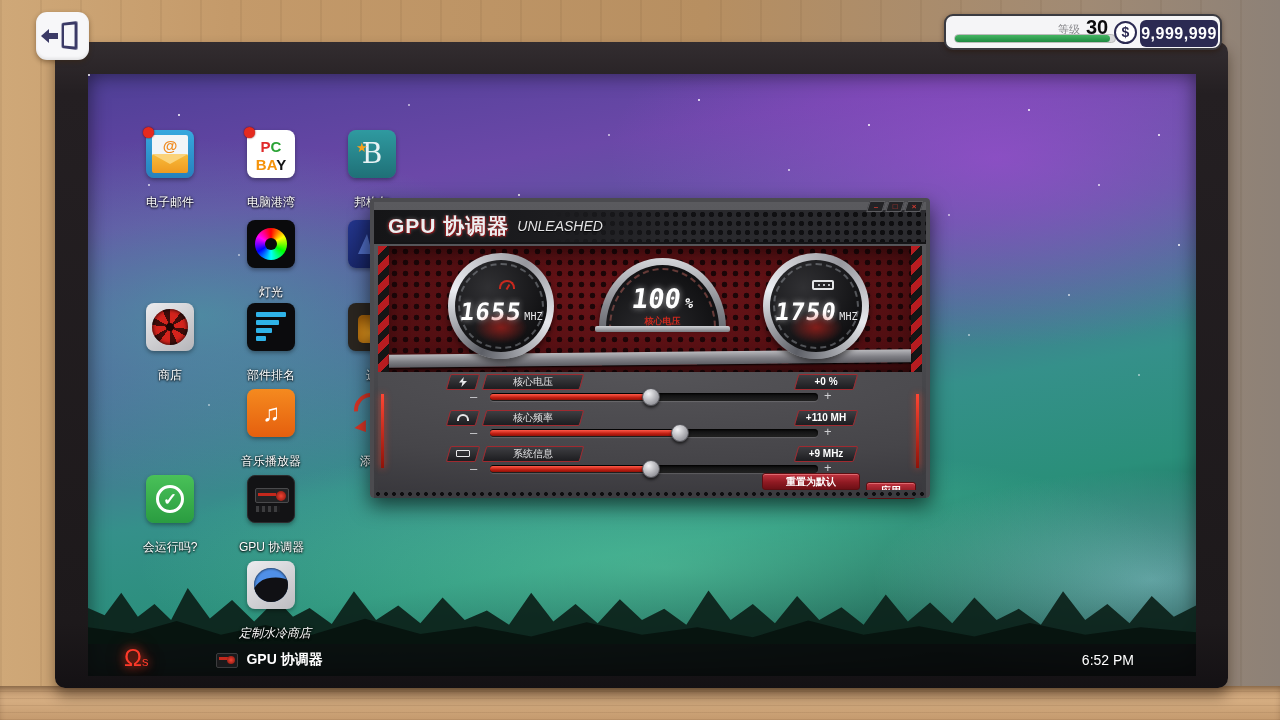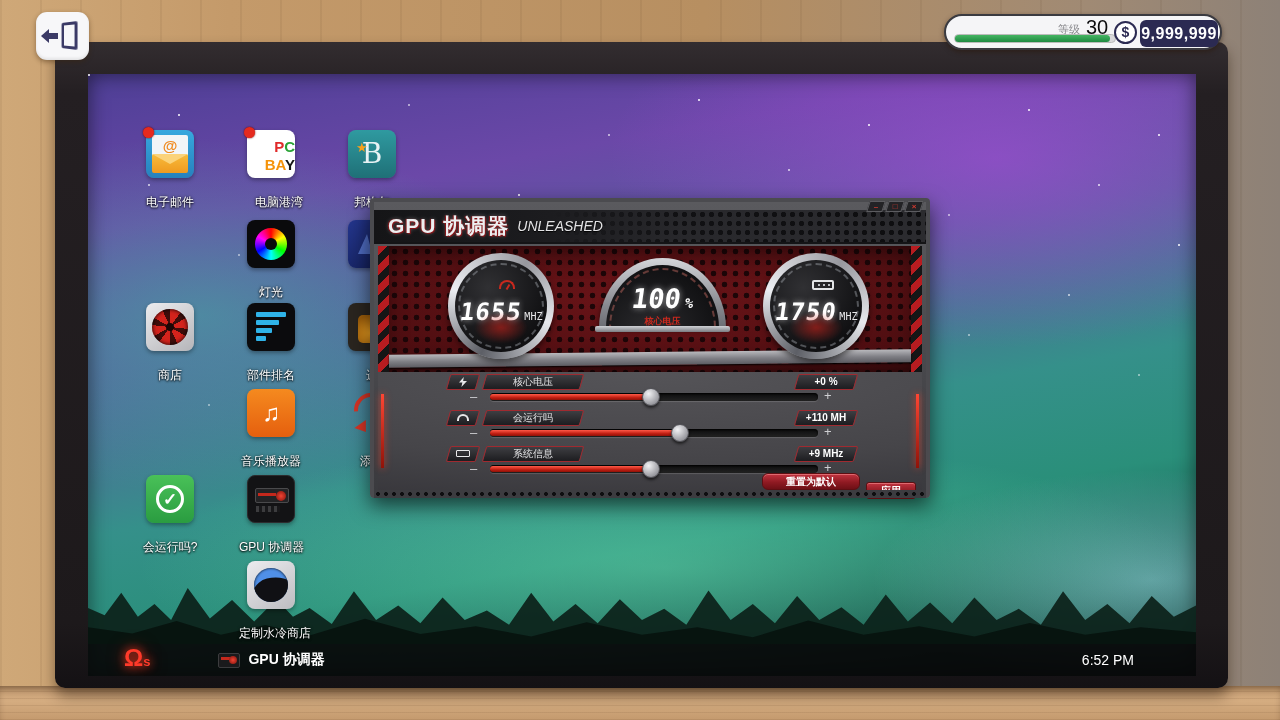--- a/index.html
+++ b/index.html
@@ -97,21 +97,21 @@
   .art-jar::after { content:""; position:absolute; left:10px; top:12px; width:26px; height:28px; border-radius:5px;
     background:radial-gradient(circle at 50% 65%, #f5a623, #9c5d0a 80%); }
   .art-add { box-shadow:none; }
   .art-add .arc { position:absolute; left:6px; top:4px; width:34px; height:34px; border-radius:50%;
     border:4px solid transparent; border-top-color:#d43425; border-left-color:#d43425; transform:rotate(40deg); }
   .art-add .ah { position:absolute; left:8px; top:34px; border-left:7px solid transparent; border-right:7px solid transparent; border-top:10px solid #d43425; transform:rotate(-35deg); }
 
   
   .taskbar { position:absolute; left:0; bottom:0; width:100%; height:32px; background:rgba(8,6,8,.92);
     display:flex; align-items:center; }
-  .oslogo { margin-left:36px; font-size:24px; font-weight:bold; color:#ff3b2b; line-height:30px;
+  .oslogo { margin-left:36px; font-size:24px; font-weight:normal; color:#ff3b2b; line-height:30px;
     text-shadow:0 0 9px rgba(255,60,35,.95), 0 0 18px rgba(255,40,20,.6); }
   .oslogo small { font-size:13px; }
   .tb-app { display:flex; align-items:center; gap:8px; margin-left:58px; height:100%; padding:0 10px; }
   .tb-ico { width:22px; height:15px; background:#1a1a1c; border:1px solid #3c3c3e; border-radius:2px; position:relative; }
   .tb-ico::after { content:""; position:absolute; right:2px; top:2px; width:8px; height:8px; border-radius:50%; background:radial-gradient(#f04333,#7c130c); }
   .tb-ico::before { content:""; position:absolute; left:2px; top:3px; width:9px; height:3px; background:#c4281c; }
   .tb-label { font-size:14px; font-weight:bold; color:#fff; }
   .tb-clock { margin-left:auto; margin-right:62px; font-size:14px; color:#fff; }
 
   
@@ -191,38 +191,38 @@
     background:linear-gradient(#ff5a48,#c01e12 60%,#8f1208); }
   .sknob { position:absolute; top:-5px; width:18px; height:18px; border-radius:50%;
     background:radial-gradient(circle at 35% 30%, #f2f2f4, #9a9aa0 70%, #6e6e74); border:1px solid #55555a; box-shadow:0 2px 3px rgba(0,0,0,.6); }
   .ico-lightning { position:relative; display:block; margin:3px auto 0; width:8px; height:10px; background:#e8e8ea;
     clip-path:polygon(60% 0,0 55%,42% 55%,30% 100%,100% 40%,52% 40%); }
   .ico-dial { position:relative; display:block; margin:4px auto 0; width:12px; height:7px; border:2px solid #e8e8ea; border-bottom:none; border-radius:12px 12px 0 0; }
   .ico-mem { position:relative; display:block; margin:4px auto 0; width:14px; height:7px; border:1.5px solid #e8e8ea; border-radius:1px; }
   .redbtn { position:absolute; height:17px; border-radius:3px; border:1px solid #5e0e12;
     background:linear-gradient(#c23440,#8f1a22 55%,#6e1016); box-shadow:inset 0 1px 0 rgba(255,160,160,.5);
     color:#fff; font-size:10px; font-weight:bold; text-align:center; line-height:16px; }
-  .btn-reset { left:384px; top:101px; width:98px;border-radius:6px; }
+  .btn-reset { left:384px; top:101px; width:98px; }
   .btn-apply { left:488px; top:110px; width:50px; }
   .winbottom { position:absolute; left:0; right:0; bottom:-4px; height:8px;
     background:radial-gradient(circle, #0e0e10 1.8px, transparent 2.2px) 0 0/8px 8px, #3c3c40; }
 
   
   .exit-btn { position:absolute; left:36px; top:12px; width:53px; height:48px; background:#f7f7f9; border-radius:11px;
     box-shadow:0 2px 5px rgba(60,35,10,.45), inset 0 -2px 3px rgba(0,0,0,.08); }
   .door { position:absolute; left:24px; top:10px; width:18px; height:27px; border:3px solid #3b3a66; border-radius:2px;
     background:#f7f7f9; transform:perspective(60px) rotateY(-28deg); }
   .exit-arrow-stem { position:absolute; left:12px; top:21px; width:10px; height:6px; background:#3b3a66; }
   .exit-arrow-head { position:absolute; left:5px; top:17px; border-top:7px solid transparent; border-bottom:7px solid transparent; border-right:8px solid #3b3a66; }
-  .hud-money { position:absolute; left:944px; top:14px; width:278px; height:36px; background:#f5f5f7; border-radius:18px;
+  .hud-money { position:absolute; left:944px; top:14px; width:278px; height:36px; background:#f5f5f7; border-radius:9px;
     border:2px solid #3a3a40; box-shadow:0 2px 5px rgba(40,20,5,.5); }
   .xp-track { position:absolute; left:8px; bottom:5px; width:162px; height:9px; border-radius:5px; background:#d9d9db; border:1px solid #bbb; }
   .xp-fill { height:100%; border-radius:5px; background:linear-gradient(#45b562,#1f8a42); }
   .lvl-label { position:absolute; left:112px; top:6px; font-size:11px; color:#8a8a8e; }
-  .lvl-num { position:absolute; left:140px; top:0px; font-size:20px; font-weight:normal; color:#0c0c0e; }
+  .lvl-num { position:absolute; left:140px; top:0px; font-size:20px; font-weight:bold; color:#0c0c0e; }
   .cash-icon { position:absolute; left:168px; top:5px; width:23px; height:23px; border:2.5px solid #2b2a52; border-radius:50%;
     background:#fff; color:#2b2a52; font-weight:bold; font-size:14px; text-align:center; line-height:19px; }
   .cash-pill { position:absolute; left:194px; top:4px; width:78px; height:27px; background:#2b2a52; border-radius:6px;
     color:#fff; font-weight:bold; font-size:16px; text-align:center; line-height:27px; letter-spacing:.5px; }
 </style>
 </head>
 <body>
 
 <div class="scene">
 
@@ -250,21 +250,21 @@
           </div>
         <span class="dlabel">商店</span>
       </div>
       <div class="dicon" style="left:50px;top:401px;">
         <div class="art art-canrun">
           <div class="ring">✓</div>
         </div>
         <span class="dlabel">会运行吗?</span>
       </div>
 
-      <div class="dicon" style="left:151px;top:56px;text-align:right;">
+      <div class="dicon" style="left:151px;top:56px;">
         <div class="art art-pcbay">
           <div><span class="lp">P</span><span class="lc">C</span></div>
           <div><span class="lba">BA</span><span class="ly">Y</span></div>
           <div class="badge"></div>
         </div>
         <span class="dlabel">电脑港湾</span>
       </div>
       <div class="dicon" style="left:151px;top:146px;">
         <div class="art art-light">
             <div class="wheel"></div>
@@ -287,21 +287,21 @@
       <div class="dicon" style="left:151px;top:401px;">
         <div class="art art-gpuapp">
           <div class="card">
               <div class="gfan"></div>
               <div class="gbar"></div>
             </div>
           <div class="fins"></div>
         </div>
         <span class="dlabel">GPU 协调器</span>
       </div>
-      <div class="dicon" style="left:151px;top:487px;">
+      <div class="dicon" style="left:151px;top:487px;font-style:italic;">
         <div class="art art-water">
             <div class="wave"></div>
           </div>
         <span class="dlabel">定制水冷商店</span>
       </div>
 
       <div class="dicon" style="left:252px;top:56px;">
         <div class="art art-bungle">
           <span class="star">★</span>
           <div class="bee">B</div>
@@ -404,21 +404,21 @@
             <div class="splus">+</div>
           </div>
 
           <div class="srow" style="top:38px;">
             <div class="pill sicobox">
                 <span>
                   <i class="ico-dial"></i>
                 </span>
               </div>
             <div class="pill slabelp">
-                <span>会运行吗</span>
+                <span>核心频率</span>
               </div>
             <div class="pill svaluep">
                 <span>+110 MH</span>
               </div>
             <div class="sminus">–</div>
             <div class="strack">
                 <div class="sfill" style="width: 58%;"></div>
                 <div class="sknob" style="left: calc(58% - 9px);"></div>
               </div>
             <div class="splus">+</div>

